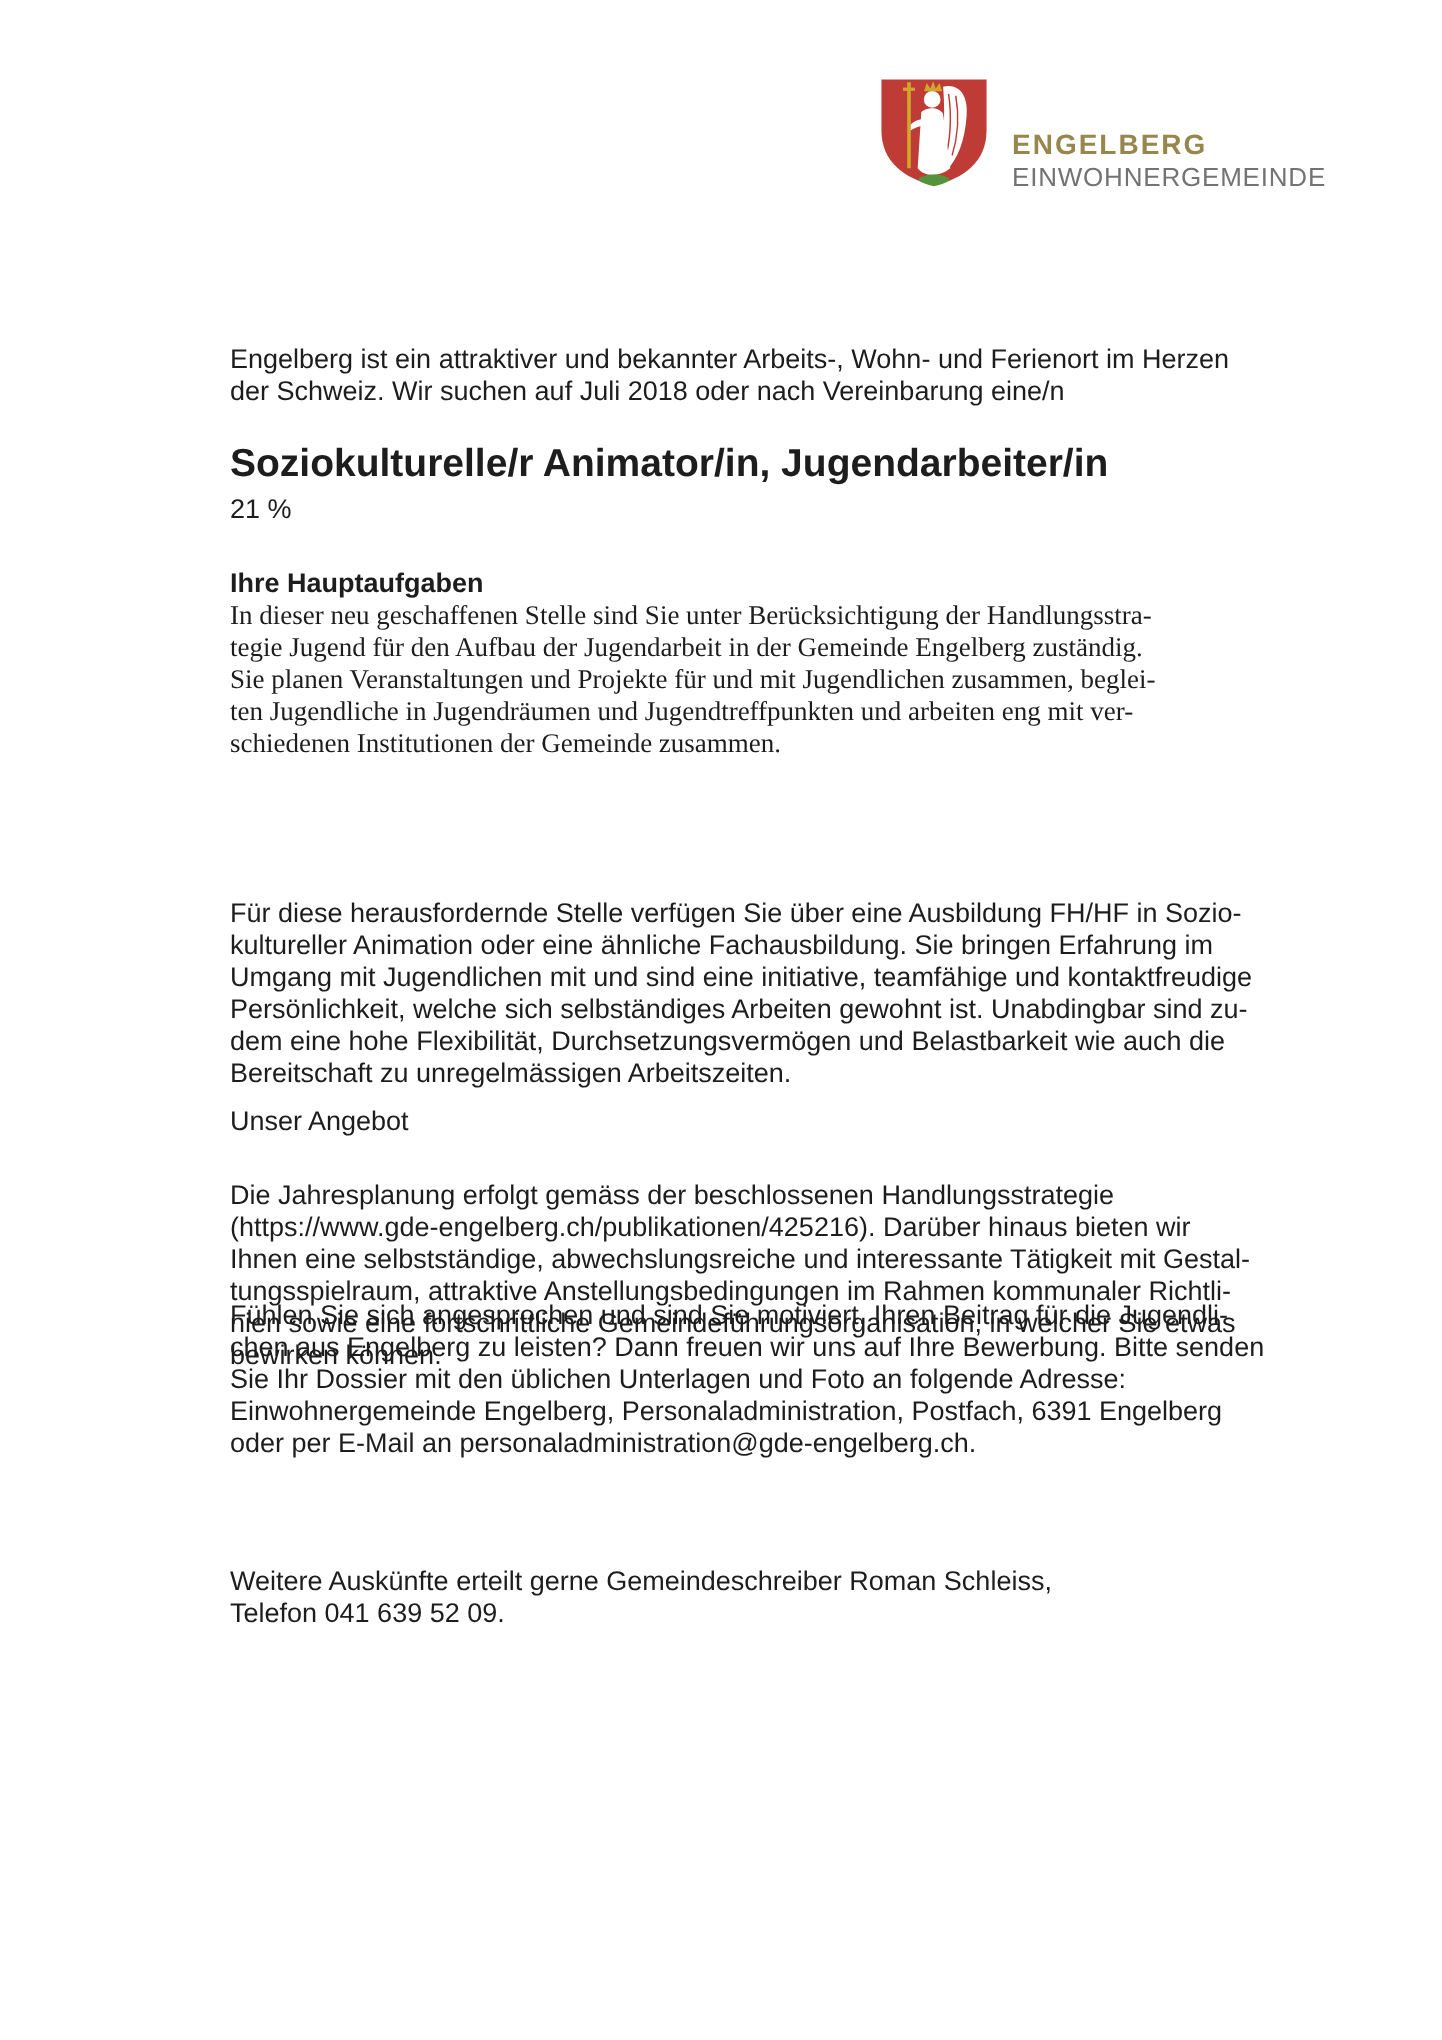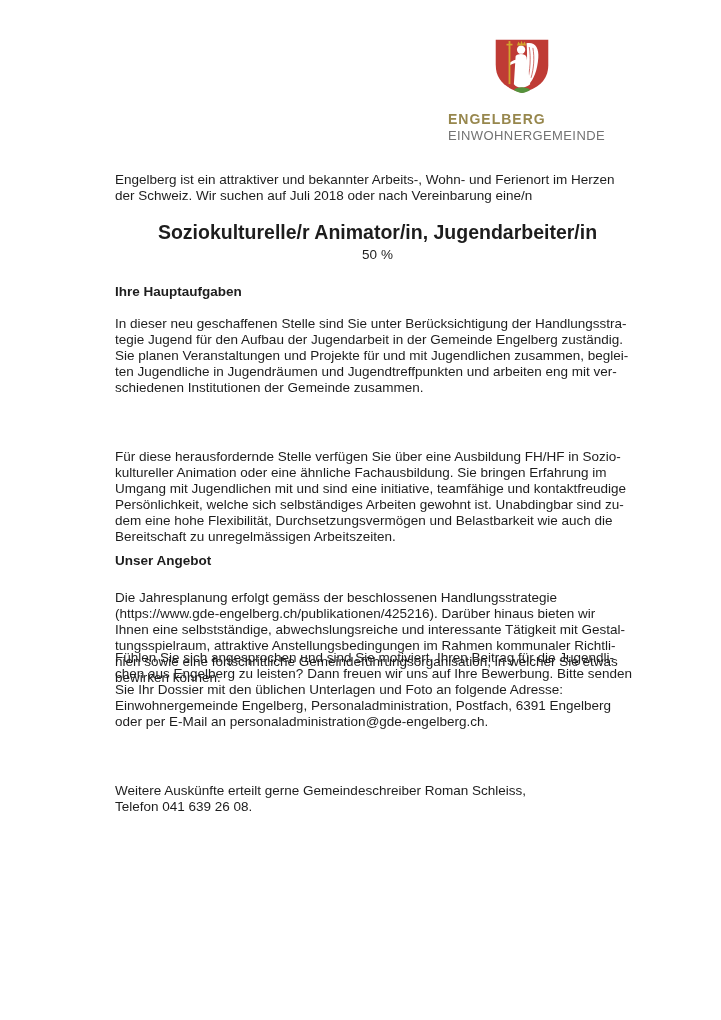--- a/index.html
+++ b/index.html
@@ -15,22 +15,21 @@
     background: #ffffff;
     overflow: hidden;
   }
 
   
   .logo {
     position: absolute;
     top: 36px;
     left: 438px;
     display: flex;
-    align-items: center;
-    flex-direction: column;
+    align-items: flex-end;
   }
   .logo svg { display: block; }
   .logo-text { margin-left: 10px; padding-top: 15px; }
   .org-name {
     font-size: 14px;
     font-weight: bold;
     letter-spacing: 1px;
     color: #97874d;
     line-height: 17px;
   }
@@ -46,31 +45,30 @@
   .block {
     position: absolute;
     left: 115px;
     width: 560px;
     font-size: 13.5px;
     line-height: 16px;
     white-space: pre-line;
   }
   .centered {
     width: 525px;
-    text-align: center;
     white-space: normal;
   }
   .intro     { top: 172px; }
   .job-title { top: 220px; font-size: 19.5px; font-weight: bold; line-height: 25px; }
   .workload  { top: 247px; }
   .h-1       { top: 284px; font-weight: bold; }
-  .b-1       { top: 316px; }
+  .b-1       { top: 300px; font-family: Liberation Serif, serif; }
   .h-2       { top: 408px; font-weight: bold; }
   .b-2       { top: 449px; }
-  .h-3       { top: 553px; font-weight: bold; }
+  .h-3       { top: 553px; font-weight: normal; }
   .b-3       { top: 590px; }
   .closing   { top: 650px; }
   .contact   { top: 783px; }
 </style>
 </head>
 <body>
 
 <div class="page">
 
   <header class="logo">
@@ -101,21 +99,21 @@
     <div class="logo-text">
       <div class="org-name">ENGELBERG</div>
       <div class="org-subtitle">EINWOHNERGEMEINDE</div>
     </div>
   </header>
 
   <p class="block intro">Engelberg ist ein attraktiver und bekannter Arbeits-, Wohn- und Ferienort im Herzen
 der Schweiz. Wir suchen auf Juli 2018 oder nach Vereinbarung eine/n</p>
 
   <h1 class="block centered job-title">Soziokulturelle/r Animator/in, Jugendarbeiter/in</h1>
-  <p class="block centered workload">50 %</p>
+  <p class="block centered workload">21 %</p>
 
   <h2 class="block h-1">Ihre Hauptaufgaben</h2>
   <p class="block b-1">In dieser neu geschaffenen Stelle sind Sie unter Berücksichtigung der Handlungsstra-
 tegie Jugend für den Aufbau der Jugendarbeit in der Gemeinde Engelberg zuständig.
 Sie planen Veranstaltungen und Projekte für und mit Jugendlichen zusammen, beglei-
 ten Jugendliche in Jugendräumen und Jugendtreffpunkten und arbeiten eng mit ver-
 schiedenen Institutionen der Gemeinde zusammen.</p>
 
   <p class="block b-2">Für diese herausfordernde Stelle verfügen Sie über eine Ausbildung FH/HF in Sozio-
 kultureller Animation oder eine ähnliche Fachausbildung. Sie bringen Erfahrung im
@@ -132,15 +130,15 @@
 nien sowie eine fortschrittliche Gemeindeführungsorganisation, in welcher Sie etwas
 bewirken können.</p>
 
   <p class="block closing">Fühlen Sie sich angesprochen und sind Sie motiviert, Ihren Beitrag für die Jugendli-
 chen aus Engelberg zu leisten? Dann freuen wir uns auf Ihre Bewerbung. Bitte senden
 Sie Ihr Dossier mit den üblichen Unterlagen und Foto an folgende Adresse:
 Einwohnergemeinde Engelberg, Personaladministration, Postfach, 6391 Engelberg
 oder per E-Mail an personaladministration@gde-engelberg.ch.</p>
 
   <p class="block contact">Weitere Auskünfte erteilt gerne Gemeindeschreiber Roman Schleiss,
-Telefon 041 639 26 08.</p>
+Telefon 041 639 52 09.</p>
 
 </div>
 
 </body></html>

